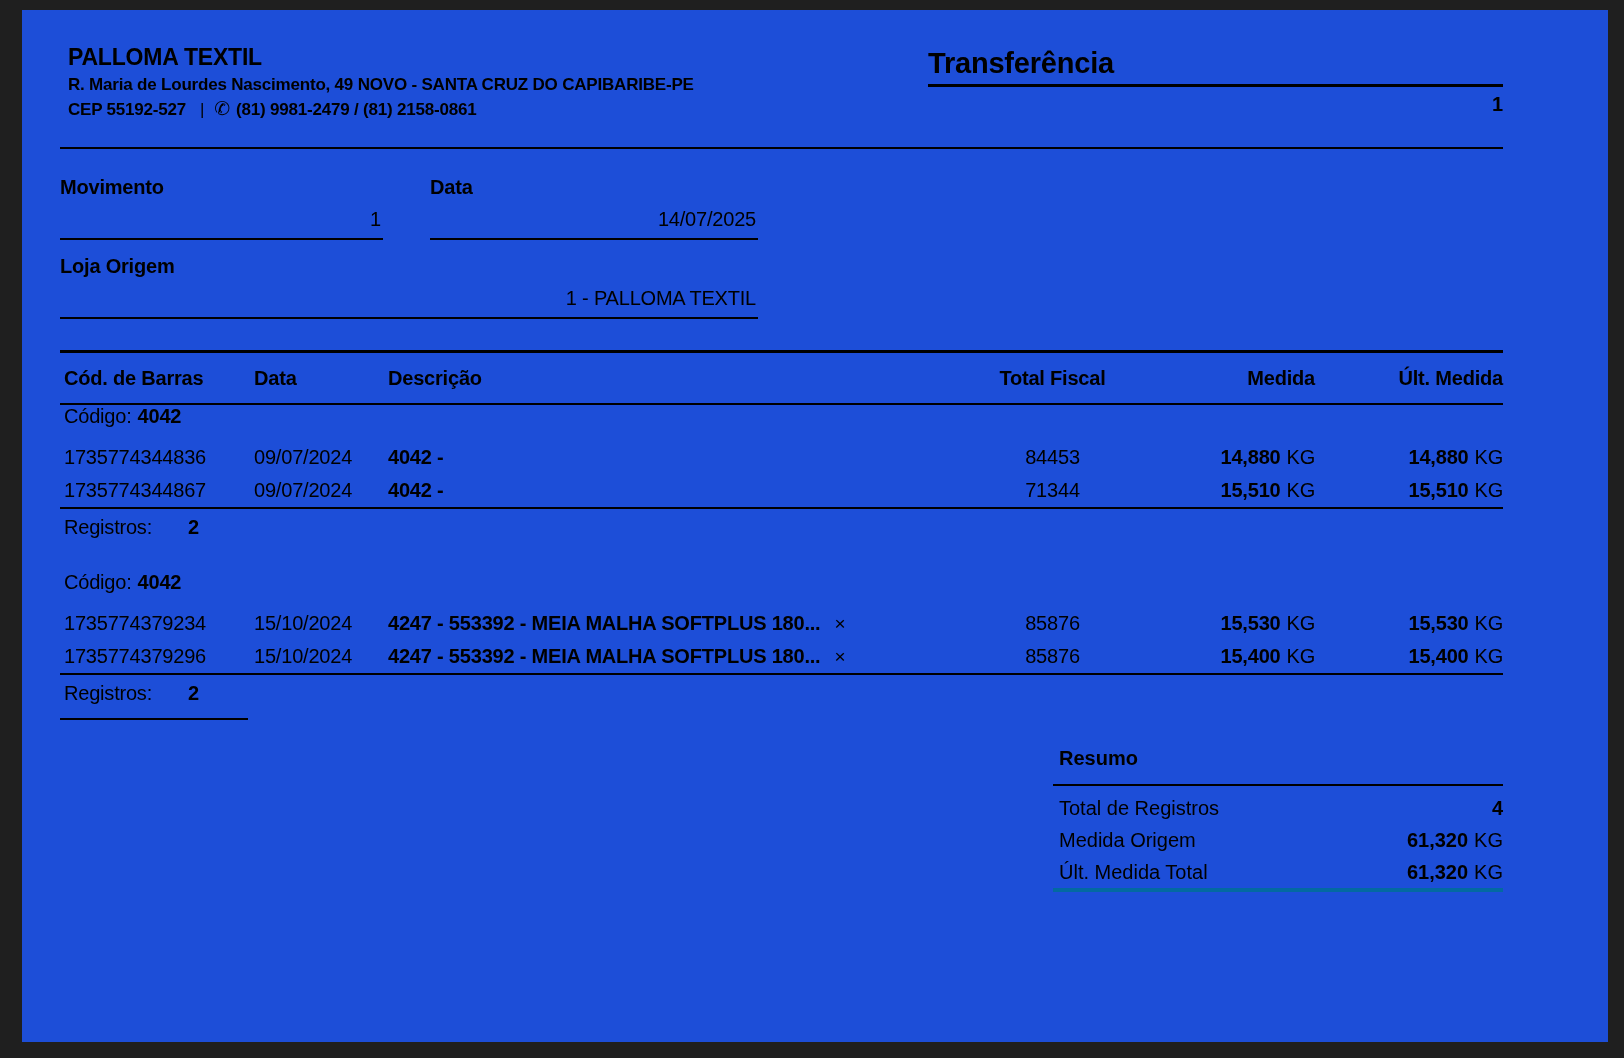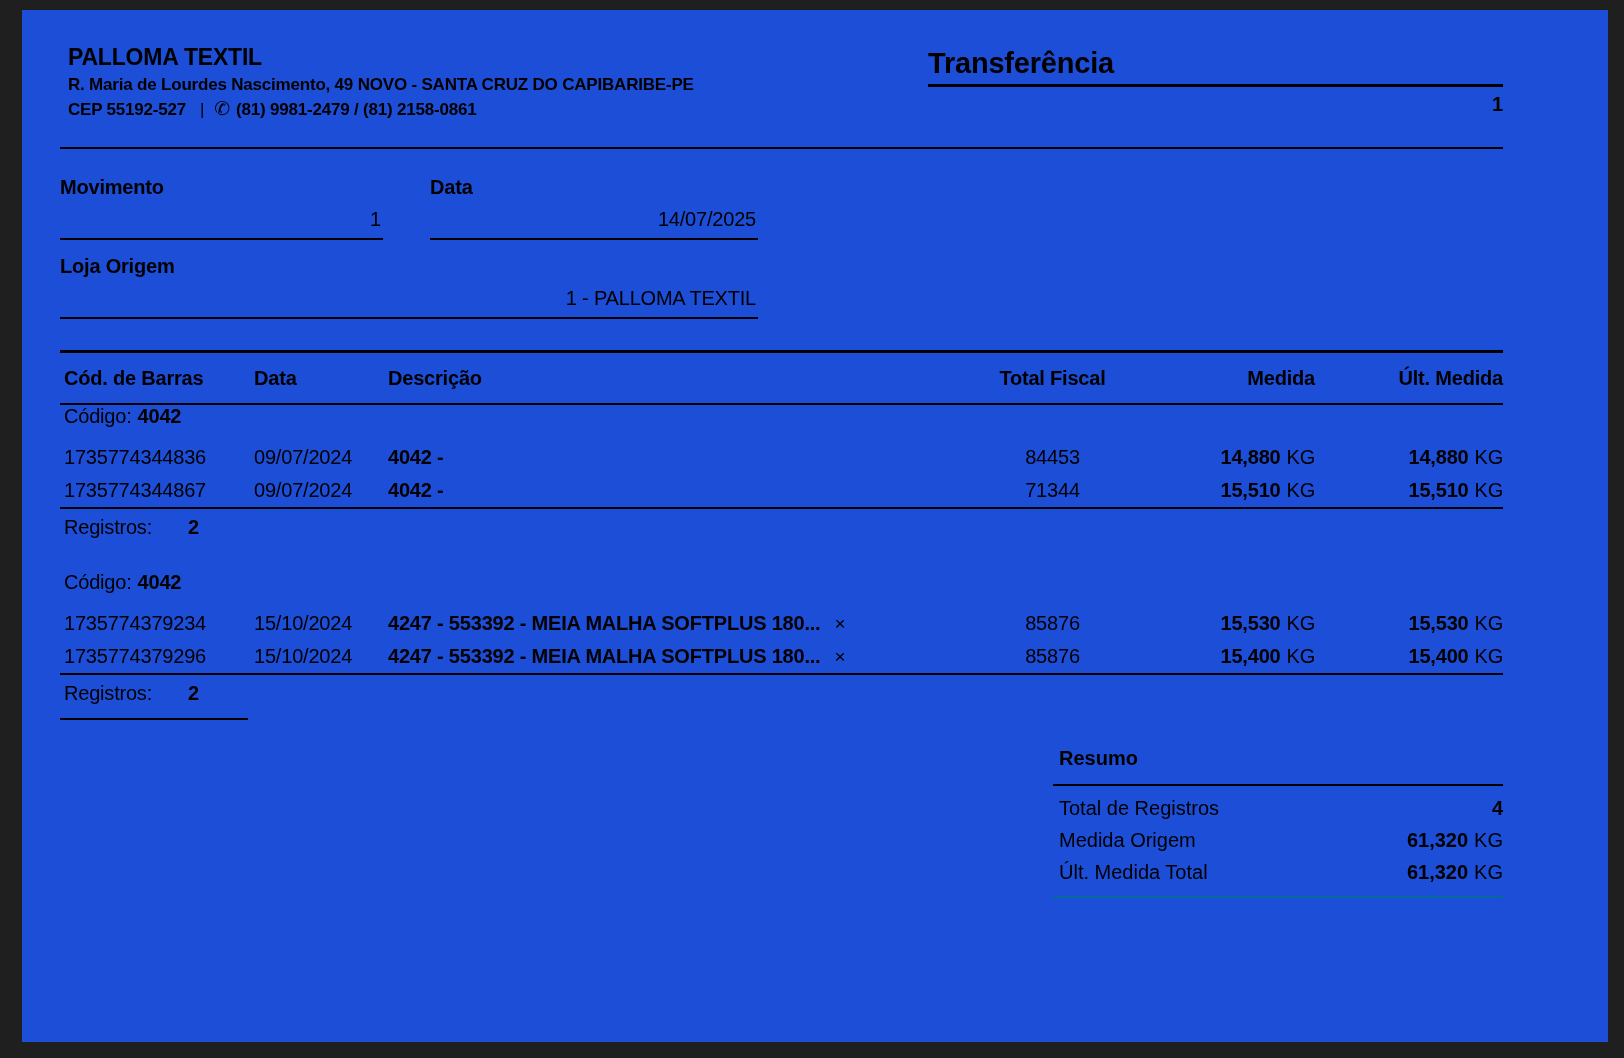--- a/index.html
+++ b/index.html
@@ -54,21 +54,21 @@
   .group-registros { height: 36px; display: flex; align-items: center; font-size: 20px; padding-left: 4px; gap: 30px; }
   .group-registros b { margin-left: 6px; }
   .group-spacer { height: 26px; }
 
   
   .short-line { position: absolute; left: 38px; top: 708px; width: 188px; border-top: 2px solid #000; }
 
   
   .resumo { position: absolute; left: 1031px; top: 737px; width: 450px; }
   .resumo-title { font-size: 20px; font-weight: bold; padding-left: 6px; padding-bottom: 14px; }
-  .resumo-body { border-top: 2px solid #000; border-bottom: 2px solid #0369a1; padding: 6px 0 8px 0; }
+  .resumo-body { border-top: 2px solid #000; border-bottom: 4px solid #0369a1; padding: 6px 0 0 0; }
   .resumo-row { display: flex; justify-content: space-between; align-items: baseline; font-size: 20px; line-height: 32px; padding-left: 6px; }
   .resumo-row .r-value { text-align: right; }
 </style>
 </head>
 <body>
 
 <div class="page">
 
   <div class="header-left">
     <div class="company-name">PALLOMA TEXTIL</div>

